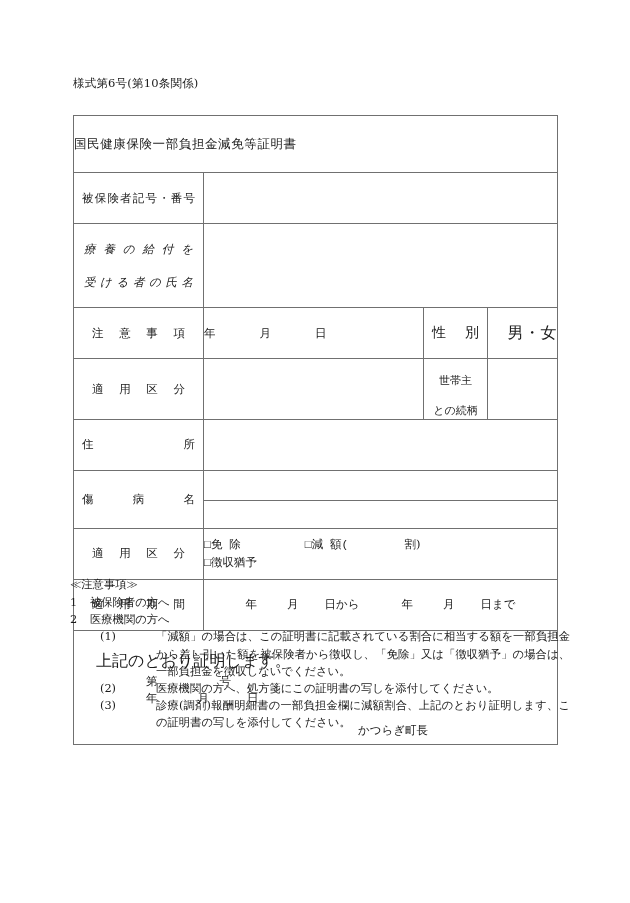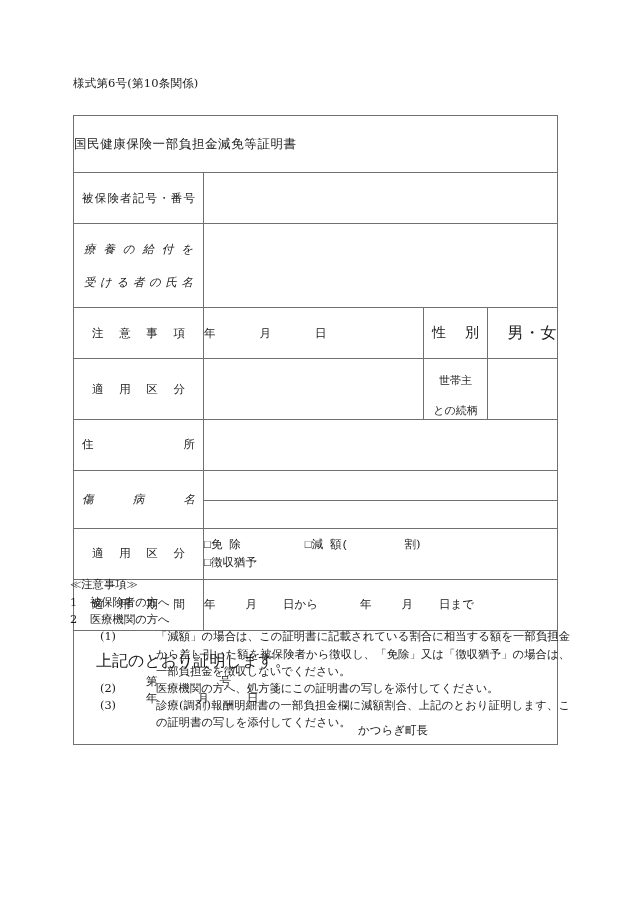--- a/index.html
+++ b/index.html
@@ -89,21 +89,21 @@
 
   .value-cell {
     padding: 3px 8px;
   }
 
   .r-insured   { height: 30px; }
   .r-recipient { height: 38px; }
   .r-birth     { height: 30px; }
   .r-house     { height: 32px; }
   .r-addr      { height: 32px; }
-  .r-disease-a { height: 30px; font-style: italic; }
+  .r-disease-a { height: 30px; }
   .r-disease-b { height: 28px; }
   .r-apply     { height: 33px; }
   .r-period    { height: 26px; }
   .r-cert      { height: 114px; }
 
   .gender-label {
     text-align: center;
     font-size: 14px;
   }
   .gender-val {
@@ -120,20 +120,21 @@
   }
 
   .birth-spaced {
     letter-spacing: 0px;
     padding-left: 34px;
   }
   .birth-spaced .gap-s { display: inline-block; width: 44px; }
   .birth-spaced .gap-m { display: inline-block; width: 44px; }
 
   .period-line {
+    text-align: center;
     letter-spacing: 0px;
   }
   .period-line .gap-a { display: inline-block; width: 30px; }
   .period-line .gap-b { display: inline-block; width: 26px; }
   .period-line .gap-c { display: inline-block; width: 42px; }
 
   .apply-cell {
     padding: 4px 8px 3px 8px;
     line-height: 1.42;
     font-size: 11.5px;

